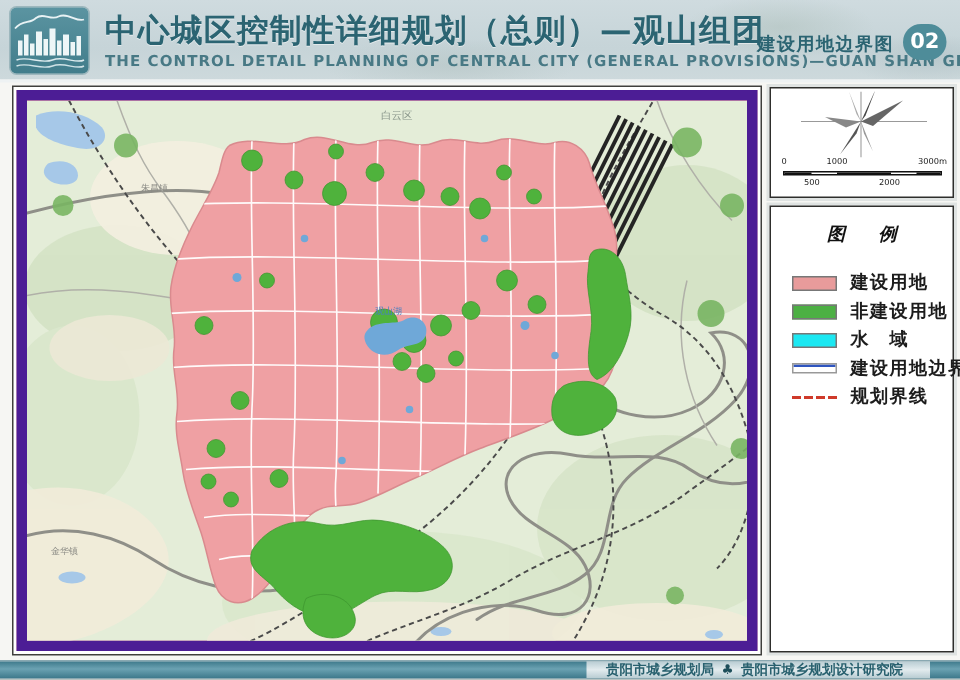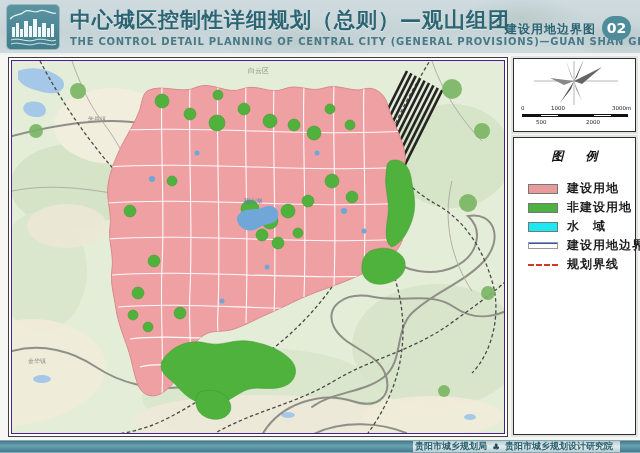--- a/index.html
+++ b/index.html
@@ -23,21 +23,21 @@
     text-shadow:0 1px 0 rgba(255,255,255,.5);}
   .subtitle{font-size:10px;font-weight:bold;color:#487985;letter-spacing:.72px;margin-top:2px;white-space:nowrap;}
   .map-title{position:absolute;right:44px;top:21px;font-size:12px;font-weight:bold;color:#2b6472;
     letter-spacing:1px;z-index:2;white-space:nowrap;}
   .sheet-no{position:absolute;right:9px;top:16px;width:29px;height:24px;background:#4e8c99;
     color:#fff;font-size:14px;font-weight:bold;display:flex;align-items:center;justify-content:center;z-index:2;border-radius:12px;}
 
   
   .map-frame{position:absolute;left:8px;top:57px;width:500px;height:380px;background:#fff;
     border:1px solid #3f3f3c;padding:2px;}
-  .map-inner{width:100%;height:100%;border:1px solid #4c1d95;overflow:hidden;background:#fca5a5;}
+  .map-inner{width:100%;height:100%;border:7px solid #4c1d95;overflow:hidden;background:#fca5a5;}
   .map-inner svg{display:block;}
 
   
   .side-box{position:absolute;background:#fff;border:1px solid #2e2e2c;box-shadow:0 0 0 2px #dfe3e2;}
   .box-compass{left:513px;top:58px;width:123px;height:74px;}
   .box-legend{left:513px;top:137px;width:123px;height:298px;}
 
   .scalebar{position:absolute;left:8px;bottom:6px;width:106px;height:20px;}
   .scale-track{position:absolute;left:0;top:9px;width:106px;height:3px;border:1px solid #111;background:#fff;}
   .seg{position:absolute;top:0;height:100%;background:#111;}
@@ -53,21 +53,21 @@
   .sw-boundary{height:7px;border:1px solid #999;
     background:linear-gradient(180deg,#2f55c0 0 1.5px,#ffffff 1.5px 5px,#2f55c0 5px 7px);}
   .sw-planning{height:0;border:none;border-top:2px dashed #cf3a2a;margin-top:0;}
   .legend-label{font-size:12px;font-weight:bold;color:#1c1c1c;letter-spacing:1px;white-space:nowrap;}
 
   
   .footer{position:absolute;left:0;top:440px;width:640px;height:13px;display:flex;align-items:stretch;
     background:linear-gradient(180deg,#b9cdd3,#e2ebee 50%,#b9cdd3);border-top:1px solid #89a8b1;border-bottom:1px solid #89a8b1;}
   .bar-left{flex:1;background:linear-gradient(180deg,#3f7a8c,#6ba2b2 45%,#3f7a8c);}
   .bar-right{width:20px;margin-left:5px;background:linear-gradient(180deg,#3f7a8c,#6ba2b2 45%,#3f7a8c);}
-  .footer-text{display:flex;align-items:center;padding:0 2px;font-size:9px;font-weight:bold;color:#28606e;white-space:nowrap;}
+  .footer-text{display:flex;align-items:center;padding:0 13px;font-size:9px;font-weight:bold;color:#28606e;white-space:nowrap;}
   .footer-text .emblem{margin:0 5px;font-size:9px;color:#1d4e5a;}
 </style>
 </head>
 <body>
 
 <div class="sheet">
 
   <div class="header">
     <div class="logo">
       <svg width="52" height="44" viewBox="0 0 52 44">

